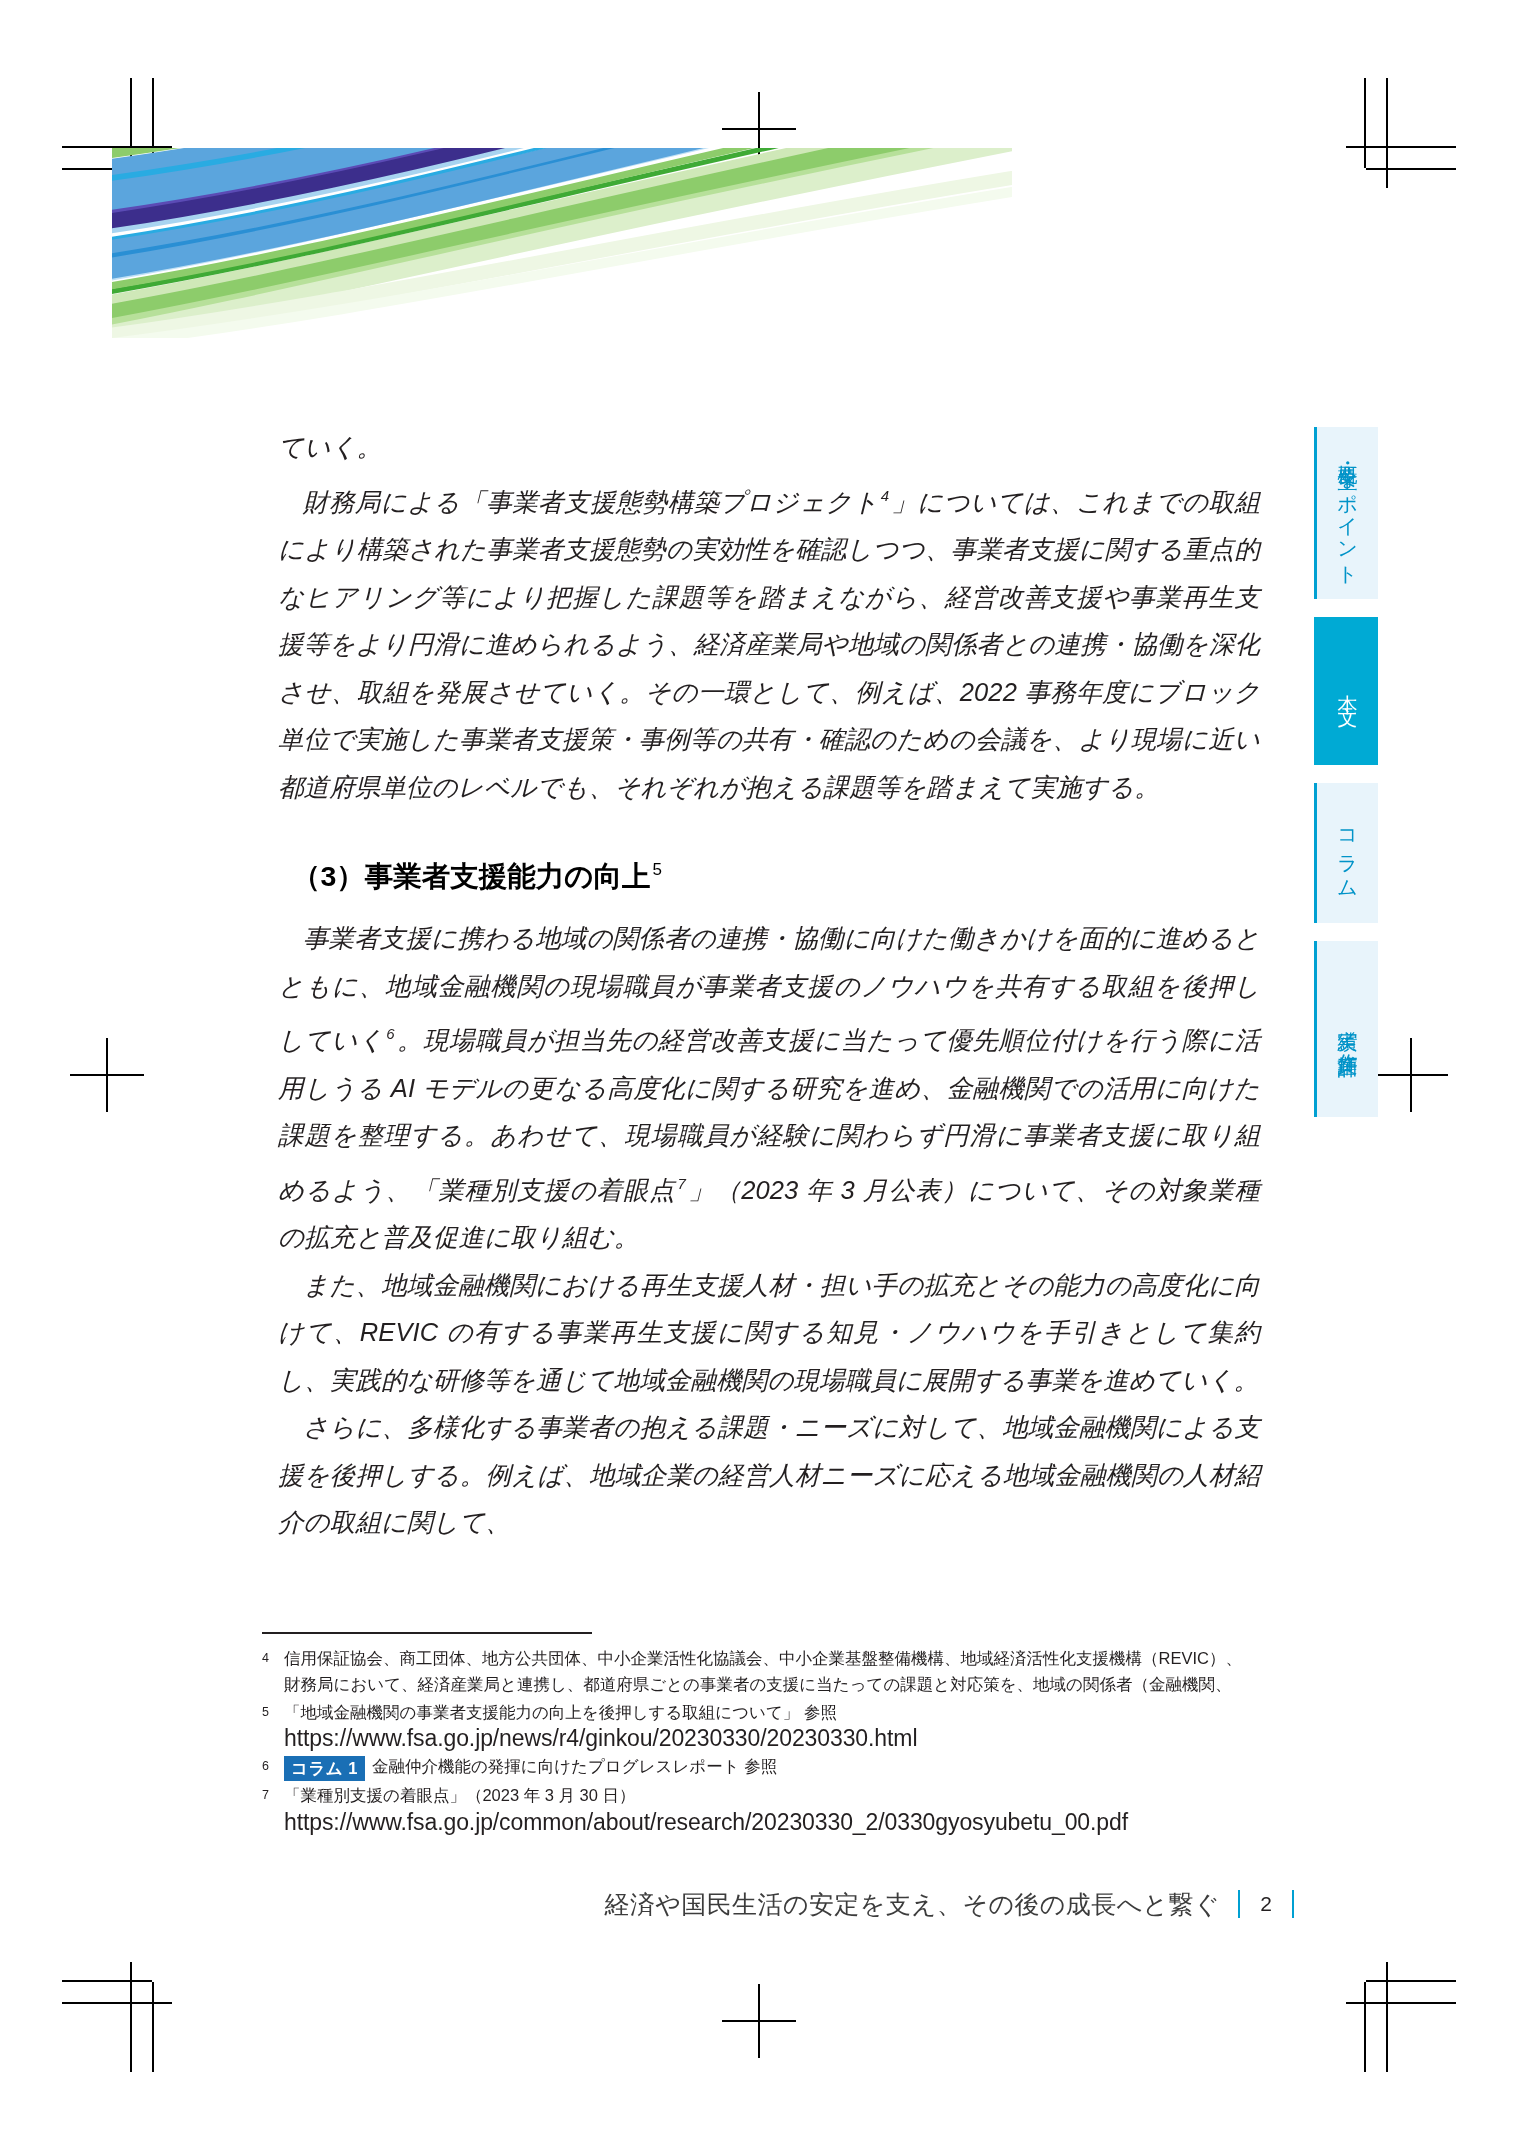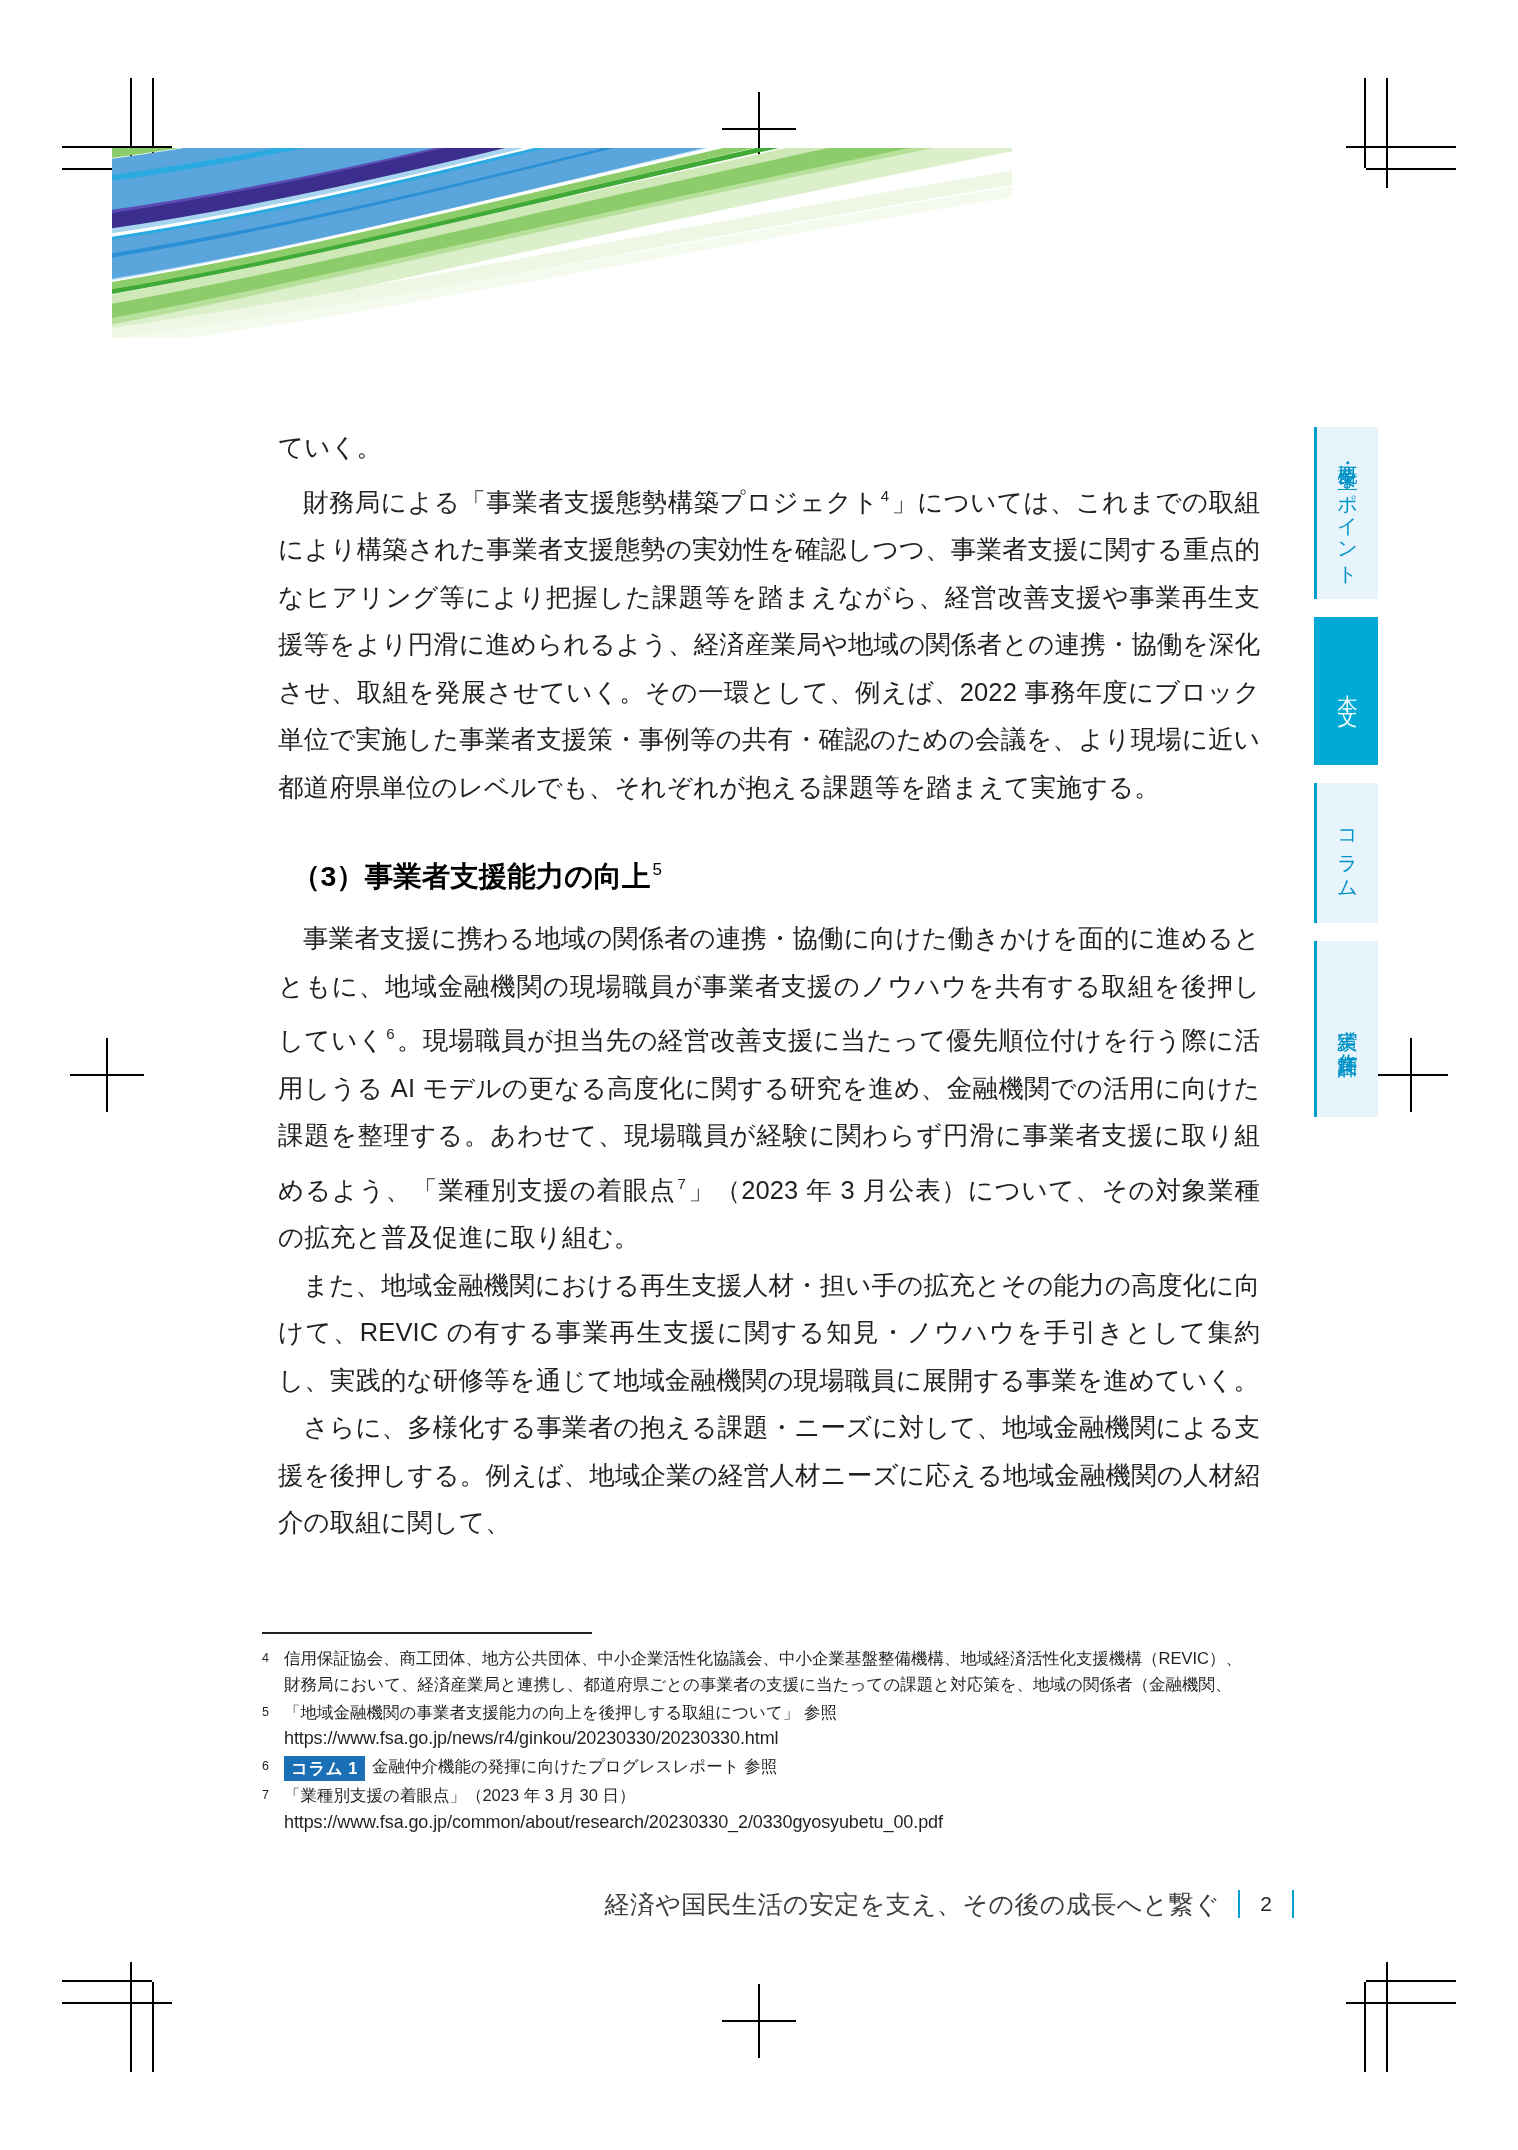--- a/index.html
+++ b/index.html
@@ -86,20 +86,21 @@
     top: 424px;
     width: 982px;
   }
   .para {
     font-size: 25.5px;
     line-height: 47.5px;
     letter-spacing: 0.1px;
     text-align: justify;
     margin: 0 0 0 0;
     color: #231f20;
+    font-style: italic;
   }
   .para.indent { text-indent: 25px; }
   sup.fn {
     font-size: 15px;
     vertical-align: 10px;
     margin: 0 2px;
     letter-spacing: 0;
   }
 
   .heading {
@@ -140,21 +141,21 @@
     width: 22px;
     flex: 0 0 22px;
     font-size: 12.5px;
     line-height: 26.5px;
     padding-top: 0px;
     text-align: left;
   }
   .fn-body { flex: 1 1 auto; }
   .fn-line { display: block; }
   .fn-url {
-    font-size: 18px;
+    font-size: 23px;
     letter-spacing: -0.1px;
   }
   .col-badge {
     display: inline-block;
     background: #1a6fb5;
     color: #ffffff;
     font-weight: bold;
     font-size: 16.5px;
     line-height: 1;
     padding: 4px 7px 5px 7px;

